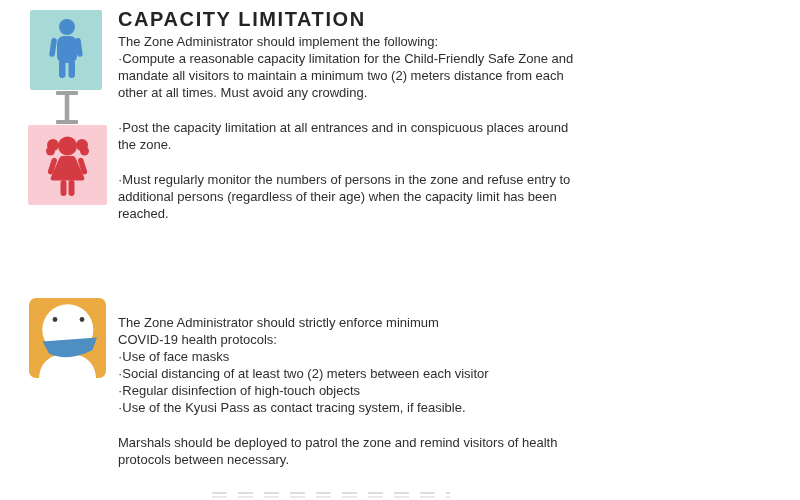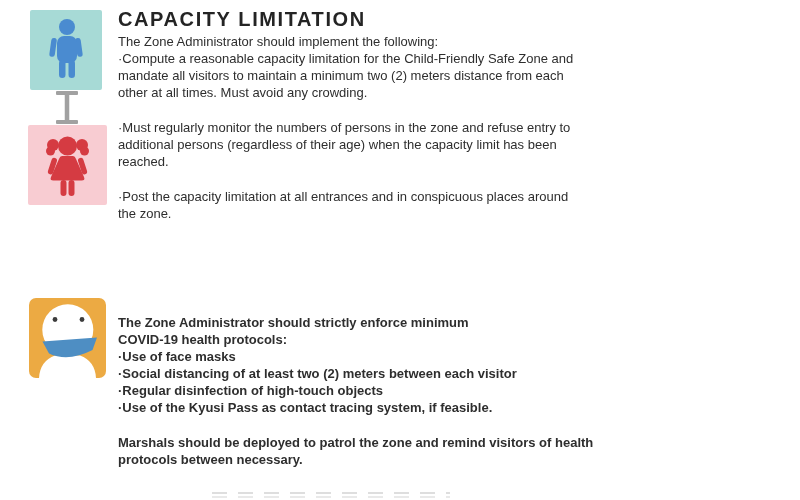--- a/index.html
+++ b/index.html
@@ -18,21 +18,21 @@
     font-size:20px;font-weight:700;letter-spacing:1.6px;
     color:#242424;line-height:20px;white-space:nowrap;
   }
   .title-1{top:9px;}
   .title-2{top:290px;}
   .section-body{
     position:absolute;left:118px;width:670px;
     font-size:13px;line-height:17px;color:#2e2e2e;
   }
   .body-1{top:33px;}
-  .body-2{top:314px;font-weight:bold;}
+  .body-2{top:314px;}
   .section-body p{margin:0 0 18px 0;white-space:pre-line;}
   .section-body p:last-child{margin-bottom:0;}
   .crop-artifact{
     position:absolute;left:212px;top:492px;width:238px;height:6px;
     background:
       repeating-linear-gradient(to right,#dedede 0 15px,transparent 15px 26px) 0 0/100% 2px no-repeat,
       repeating-linear-gradient(to right,#e9e9e9 0 15px,transparent 15px 26px) 0 4px/100% 2px no-repeat;
   }
 </style>
 </head>
@@ -79,25 +79,25 @@
       </g>
     </svg>
   </div>
 
   <h2 class="section-title title-1">CAPACITY LIMITATION</h2>
   <div class="section-body body-1">
     <p>The Zone Administrator should implement the following:
 ·Compute a reasonable capacity limitation for the Child-Friendly Safe Zone and
 mandate all visitors to maintain a minimum two (2) meters distance from each
 other at all times. Must avoid any crowding.</p>
+    <p>·Post the capacity limitation at all entrances and in conspicuous places around
+the zone.</p>
     <p>·Must regularly monitor the numbers of persons in the zone and refuse entry to
 additional persons (regardless of their age) when the capacity limit has been
 reached.</p>
-    <p>·Post the capacity limitation at all entrances and in conspicuous places around
-the zone.</p>
   </div>
 
   <div class="tile tile-mask">
     <svg width="77" height="80" viewBox="0 0 77 80">
       <rect width="77" height="80" rx="7" fill="#ecaa43"></rect>
       <path d="M10 80 Q11 63 26 57.5 L51 57.5 Q66 63 67 80 Z" fill="#ffffff"></path>
       <circle cx="38.8" cy="31.8" r="25.5" fill="#ffffff"></circle>
       <circle cx="26" cy="21.5" r="2.4" fill="#3c3c3c"></circle>
       <circle cx="53" cy="21.5" r="2.4" fill="#3c3c3c"></circle>
       <path d="M13.5 43.5 L68 39.5 L63.5 52 Q39 64.5 20 55.5 Z" fill="#4e8ec3"></path>

